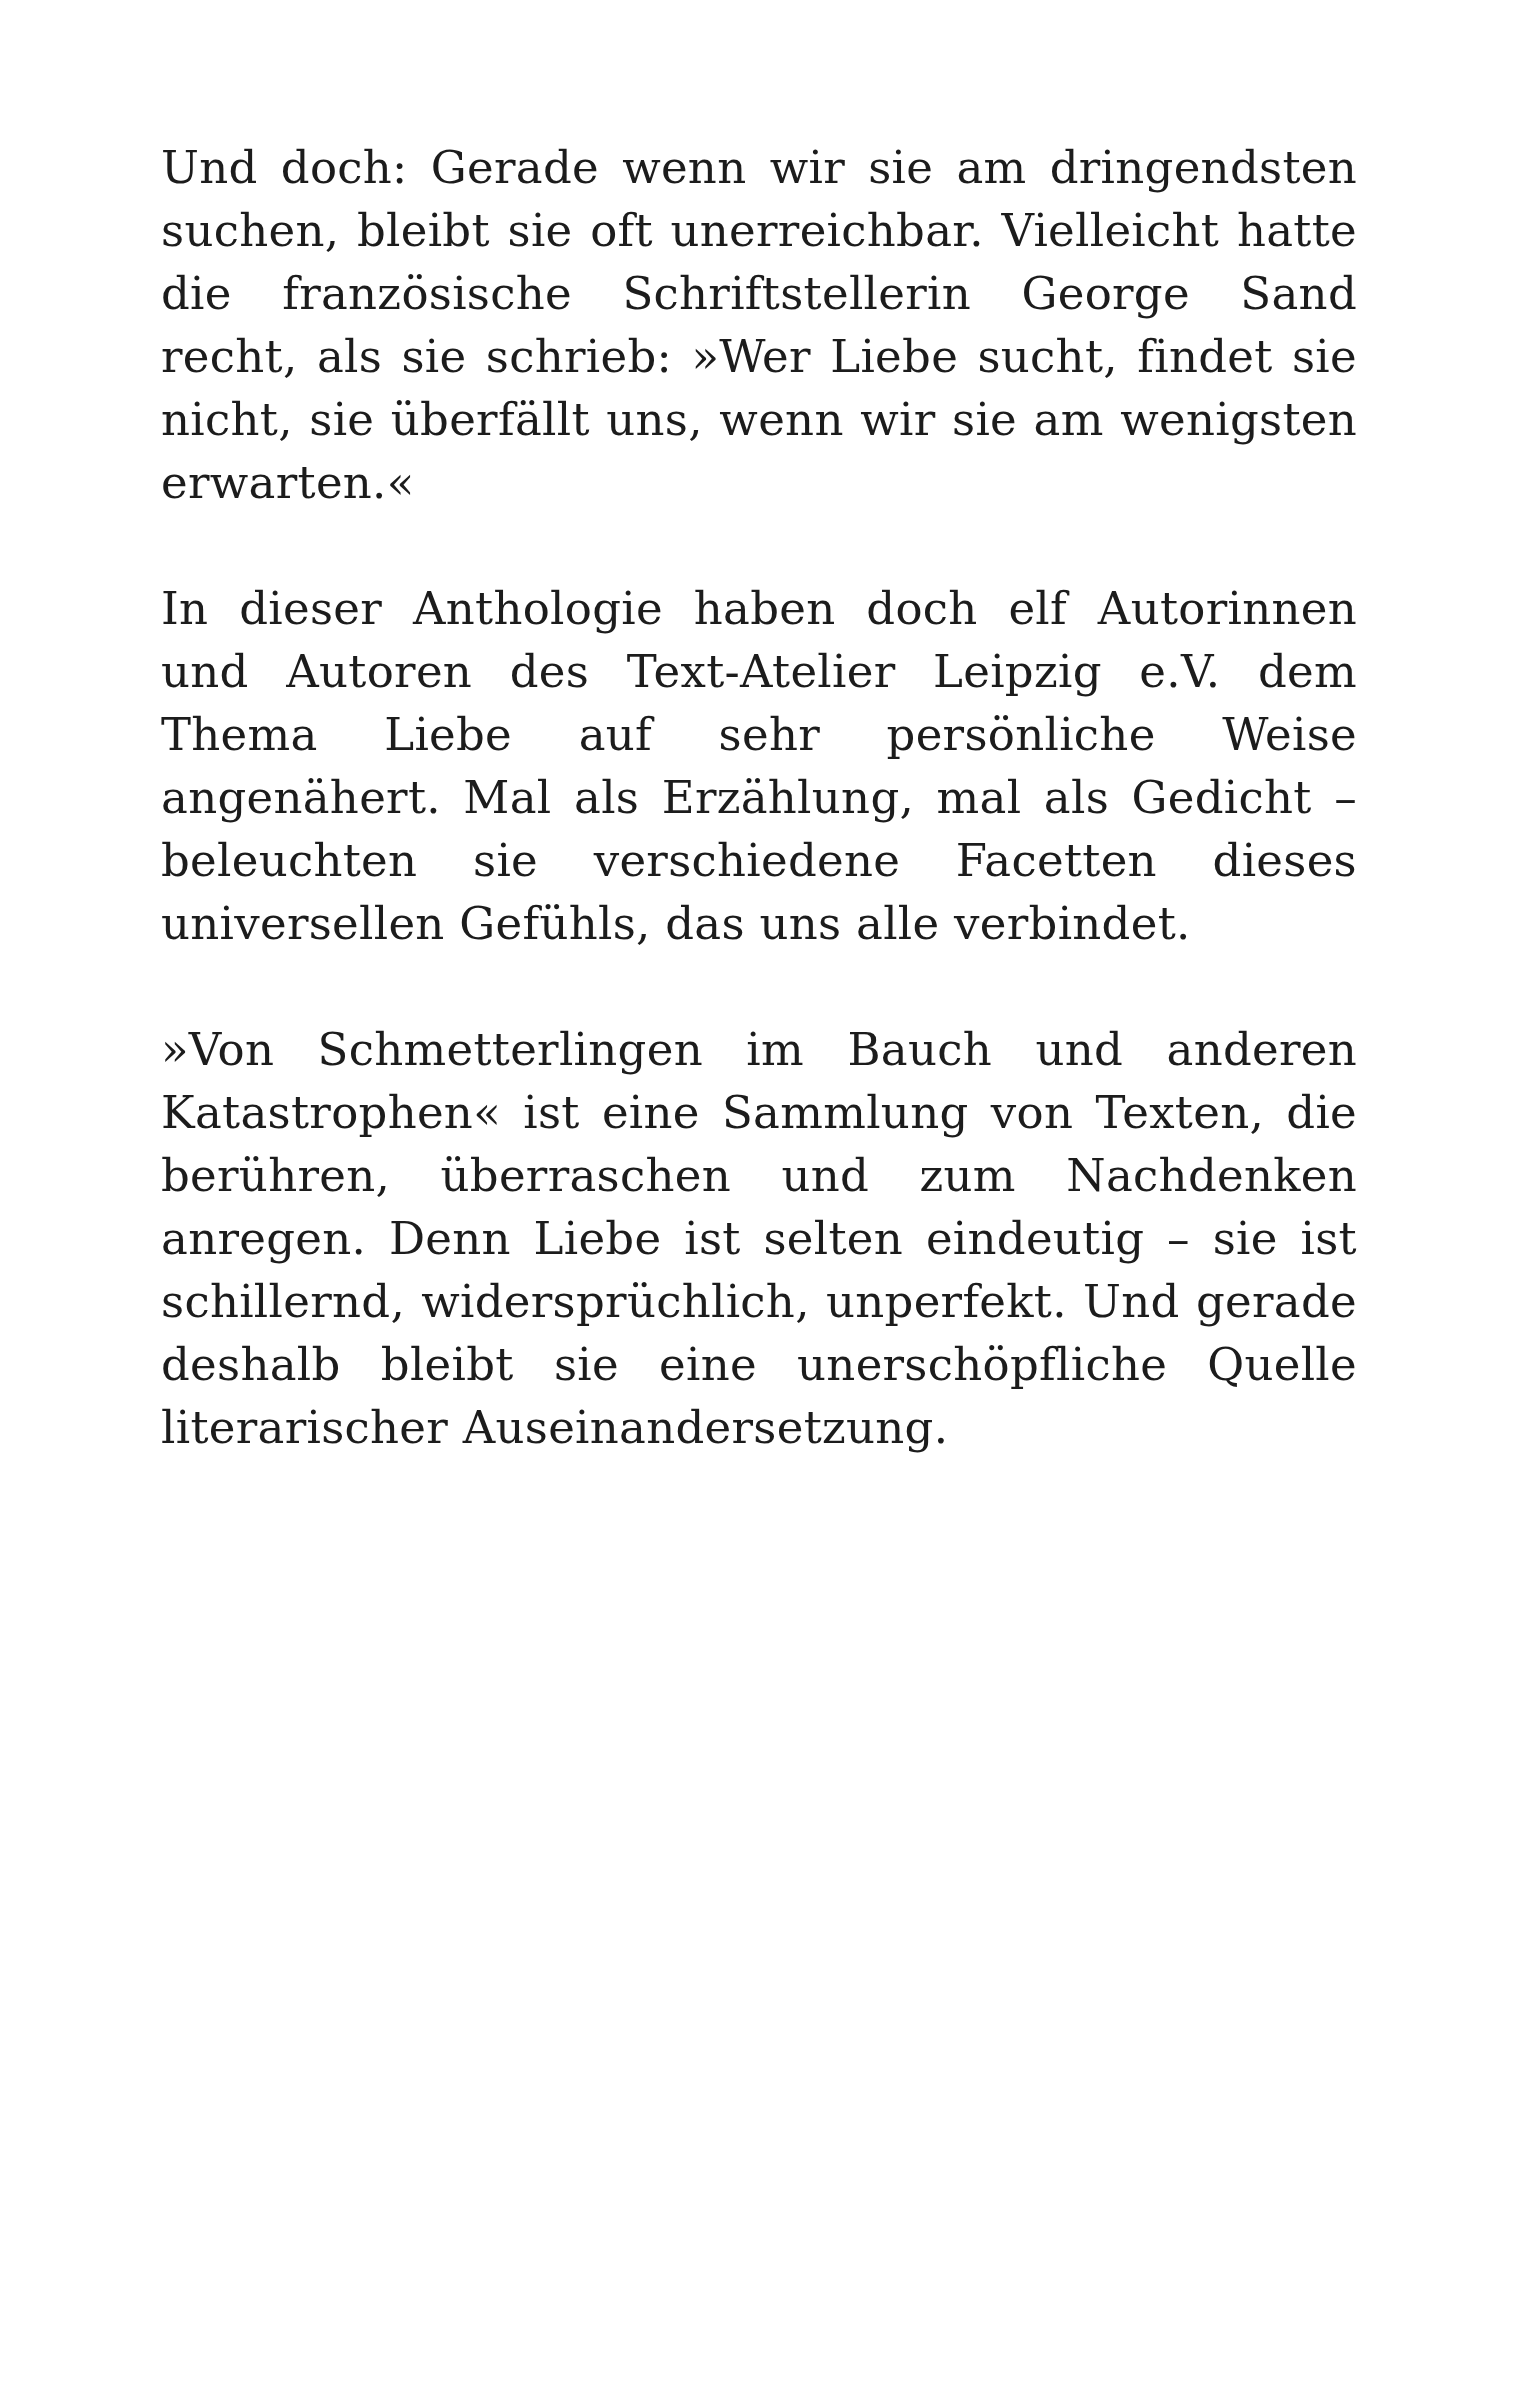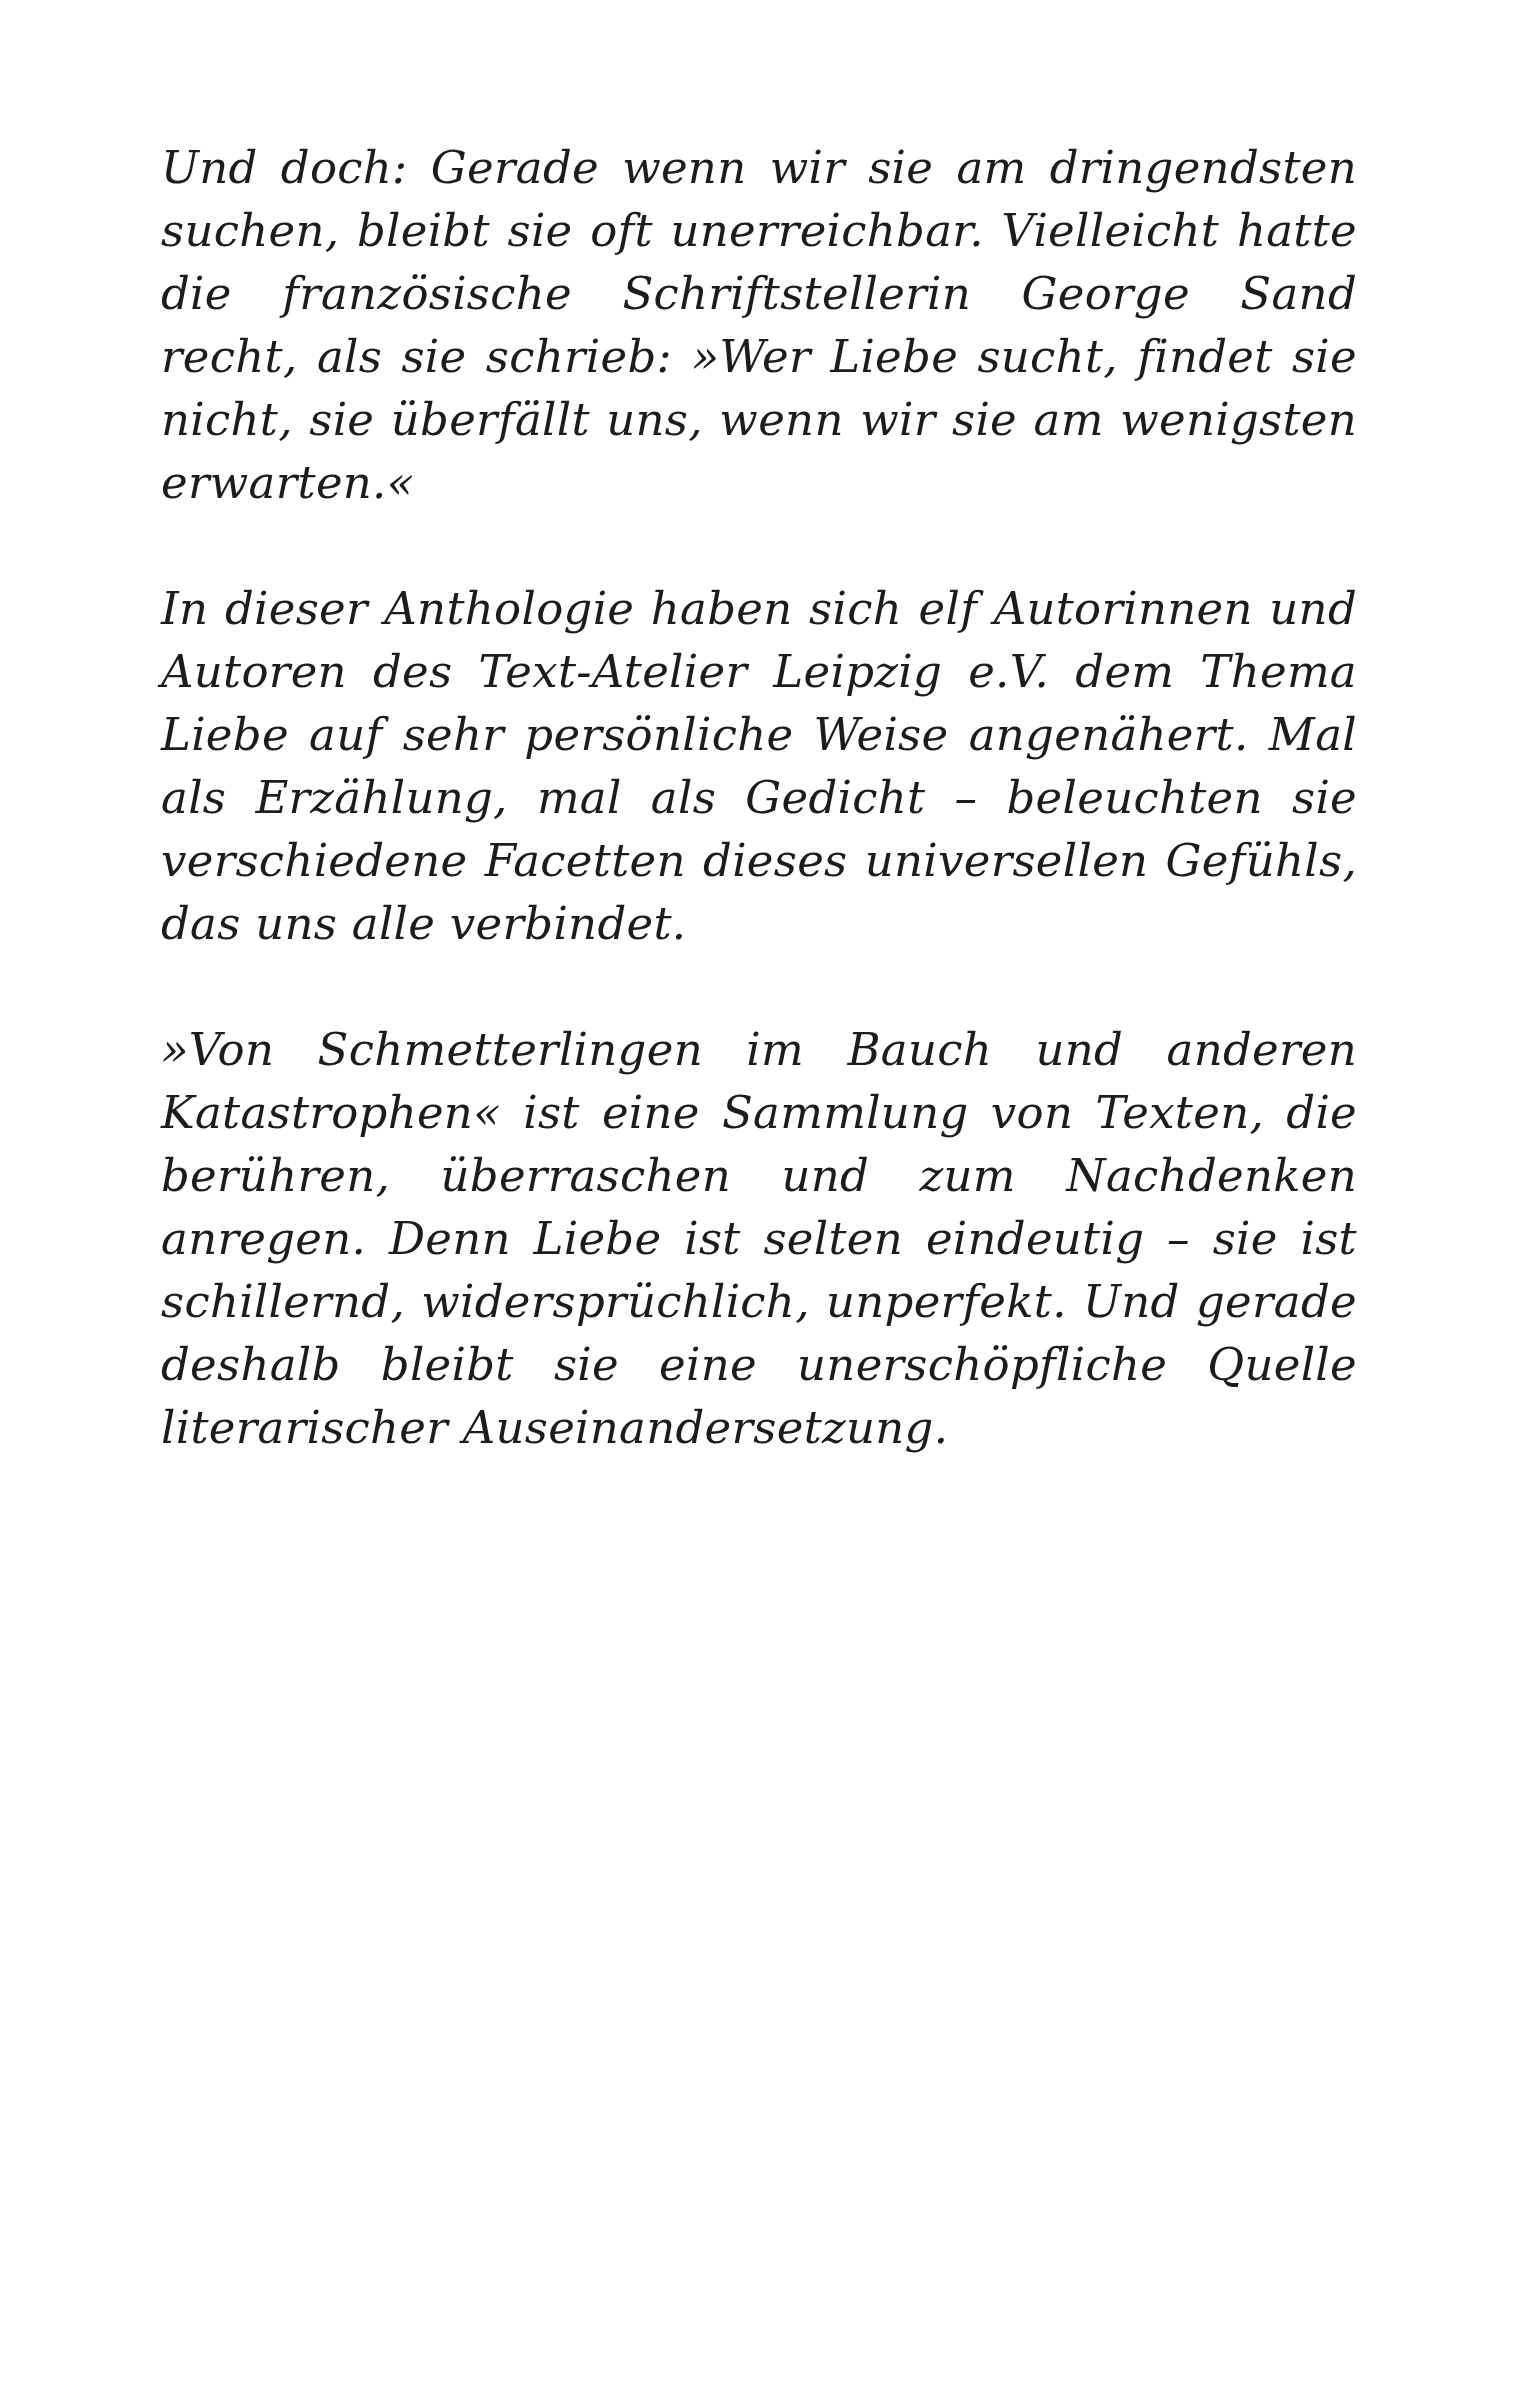--- a/index.html
+++ b/index.html
@@ -20,34 +20,33 @@
     top: 136px;
     left: 161px;
     width: 1196px;
     color: #1c1c1c;
     font-family: "DejaVu Serif", "Liberation Serif", serif;
     font-size: 45px;
     line-height: 63px;
     letter-spacing: 0.3px;
     text-align: justify;
     hyphens: auto;
-    font-style: italic;
     -webkit-hyphens: auto;
   }
   .text-block p {
     margin: 0 0 63px 0;
     padding: 0;
   }
   .text-block p:last-child {
     margin-bottom: 12px;
   }
 </style>
 </head>
 <body>
 
 <div class="book-page">
   <div class="text-block">
     <p>Und doch: Gerade wenn wir sie am dringendsten suchen, bleibt sie oft unerreichbar. Vielleicht hatte die französische Schriftstellerin George Sand recht, als sie schrieb: »Wer Liebe sucht, findet sie nicht, sie überfällt uns, wenn wir sie am wenigsten erwarten.«</p>
-    <p>In dieser Anthologie haben sich elf Autorinnen und Autoren des Text-Atelier Leipzig e.V. dem Thema Liebe auf sehr persönliche Weise angenähert. Mal als Erzählung, mal als Gedicht – beleuchten sie verschiedene Facetten dieses universellen Gefühls, das uns alle verbindet.</p>
+    <p>In dieser Anthologie haben doch elf Autorinnen und Autoren des Text-Atelier Leipzig e.V. dem Thema Liebe auf sehr persönliche Weise angenähert. Mal als Erzählung, mal als Gedicht – beleuchten sie verschiedene Facetten dieses universellen Gefühls, das uns alle verbindet.</p>
     <p>»Von Schmetterlingen im Bauch und anderen Katastrophen« ist eine Sammlung von Texten, die berühren, überraschen und zum Nachdenken anregen. Denn Liebe ist selten eindeutig – sie ist schillernd, widersprüchlich, unperfekt. Und gerade deshalb bleibt sie eine unerschöpfliche Quelle literarischer Auseinandersetzung.</p>
   </div>
 </div>
 
 
 </body></html>

